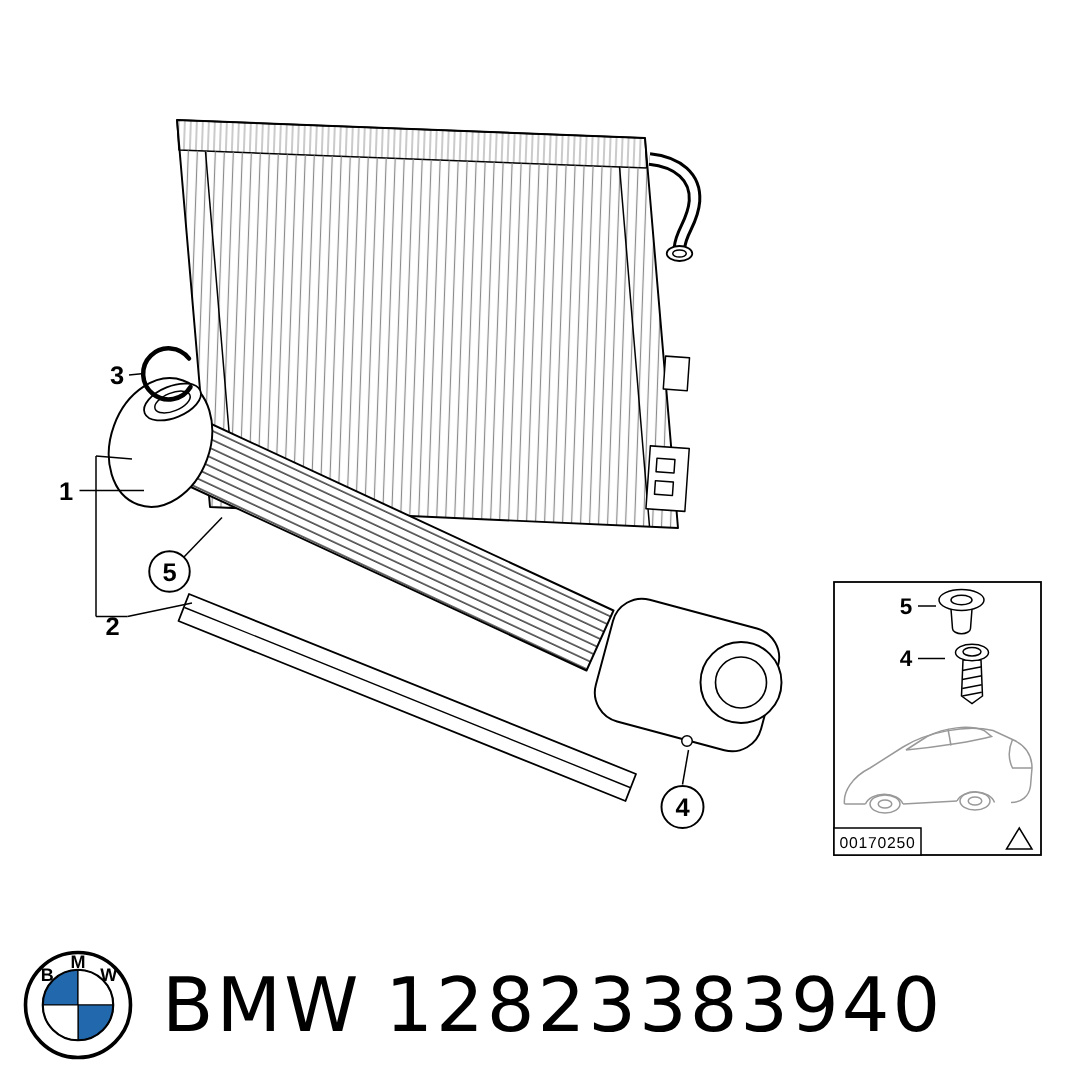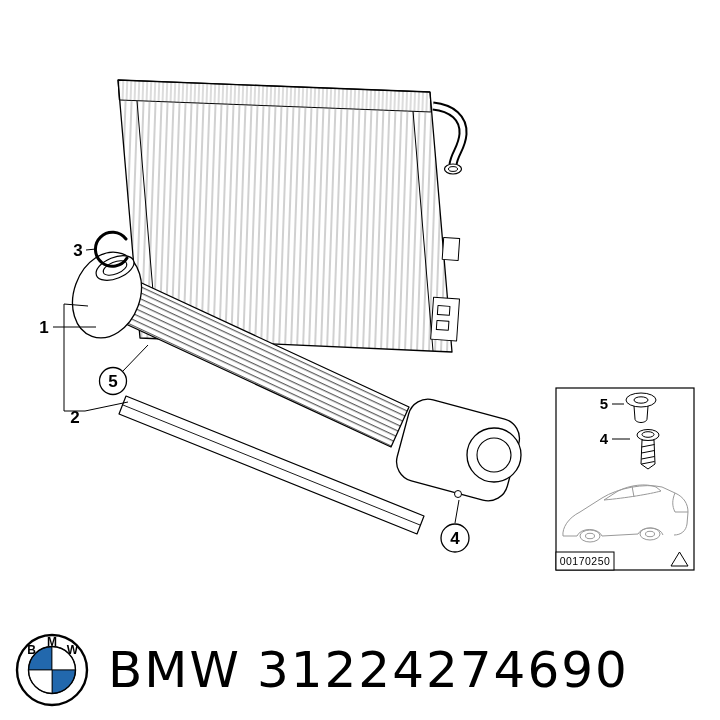--- a/index.html
+++ b/index.html
@@ -154,17 +154,17 @@
       <text class="roundel-letter" x="58.5" y="22" text-anchor="middle">W</text>
       <g stroke="#000" stroke-width="0.8">
         <path d="M38,38 L38,14.5 A23.5,23.5 0 0 0 14.5,38 Z" fill="#2268ad"></path>
         <path d="M38,38 L38,14.5 A23.5,23.5 0 0 1 61.5,38 Z" fill="#fff"></path>
         <path d="M38,38 L61.5,38 A23.5,23.5 0 0 1 38,61.5 Z" fill="#2268ad"></path>
         <path d="M38,38 L38,61.5 A23.5,23.5 0 0 1 14.5,38 Z" fill="#fff"></path>
       </g>
       <circle cx="38" cy="38" r="23.5" fill="none" stroke="#000" stroke-width="1.4"></circle>
     </svg>
     <div class="part-text">
-      <span>BMW</span><span class="num">31224274690</span>
+      <span>BMW</span><span class="num">12823383940</span>
     </div>
   </div>
 
 </div>
 
 </body></html>

